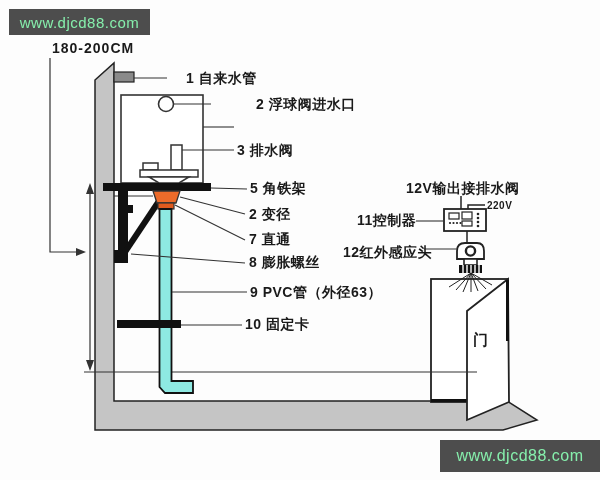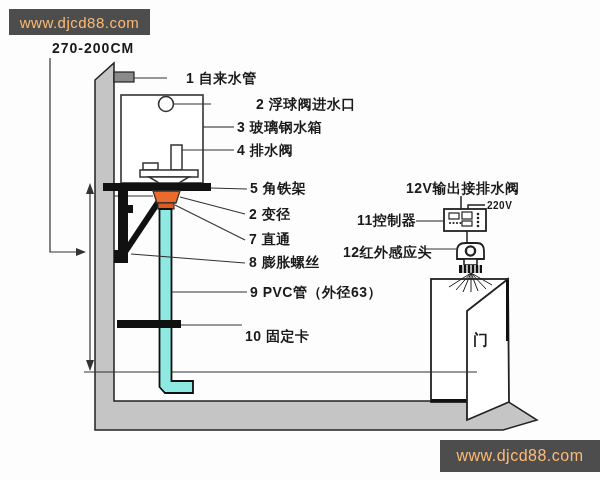--- a/index.html
+++ b/index.html
@@ -1,41 +1,41 @@
 <!DOCTYPE html>
 <html><head>
 <meta charset="utf-8">
 <style>
   html,body{margin:0;padding:0;background:#fff;}
   #stage{
     position:relative;width:600px;height:480px;background:#fdfdfd;overflow:hidden;
     font-family:"Liberation Sans","DejaVu Sans",sans-serif;
   }
   .banner{
-    position:absolute;background:#4d4d4d;color:#fdba74;
+    position:absolute;background:#4d4d4d;color:#86efac;
     display:flex;align-items:center;justify-content:center;
     font-size:15px;letter-spacing:.5px;
   }
   .banner.top{left:9px;top:9px;width:141px;height:26px;}
   .banner.bottom{left:440px;top:440px;width:160px;height:32px;font-size:16px;}
   .lbl{
     position:absolute;font-weight:700;font-size:14px;color:#1a1a1a;
     white-space:nowrap;letter-spacing:.5px;line-height:1;
   }
   .dim{left:52px;top:41px;font-size:14px;letter-spacing:1px;}
   .p1{left:170px;top:71px;margin-left:16px;}
   .p2{left:213px;top:97px;margin-left:43px;}
   .p3{left:237px;top:120px;}
   .p4{left:237px;top:143px;}
   .p5{left:250px;top:181px;}
   .p6{left:249px;top:207px;}
   .p7{left:249px;top:232px;}
   .p8{left:249px;top:255px;}
   .p9{left:250px;top:285px;}
-  .p10{left:245px;top:317px;margin-top:12px;}
+  .p10{left:245px;top:317px;}
   .p11{left:357px;top:213px;}
   .p12{left:343px;top:245px;}
   .v12{left:406px;top:181px;}
   .v220{left:487px;top:201px;font-size:10px;}
   .door{left:473px;top:332px;font-size:15px;}
   svg{position:absolute;left:0;top:0;}
 </style>
 </head>
 <body>
 
@@ -149,26 +149,25 @@
     </g>
   </svg>
 
   <div class="banner top">
     <span>www.djcd88.com</span>
   </div>
   <div class="banner bottom">
     <span>www.djcd88.com</span>
   </div>
 
-  <div class="lbl dim">270-200CM</div>
+  <div class="lbl dim">180-200CM</div>
 
   <div class="lbl p1">1 自来水管</div>
   <div class="lbl p2">2 浮球阀进水口</div>
-  <div class="lbl p3">3 玻璃钢水箱</div>
-  <div class="lbl p4">4 排水阀</div>
+  <div class="lbl p4">3 排水阀</div>
   <div class="lbl p5">5 角铁架</div>
   <div class="lbl p6">2 变径</div>
   <div class="lbl p7">7 直通</div>
   <div class="lbl p8">8 膨胀螺丝</div>
   <div class="lbl p9">9 PVC管（外径63）</div>
   <div class="lbl p10">10 固定卡</div>
   <div class="lbl p11">11控制器</div>
   <div class="lbl p12">12红外感应头</div>
 
   <div class="lbl v12">12V输出接排水阀</div>

